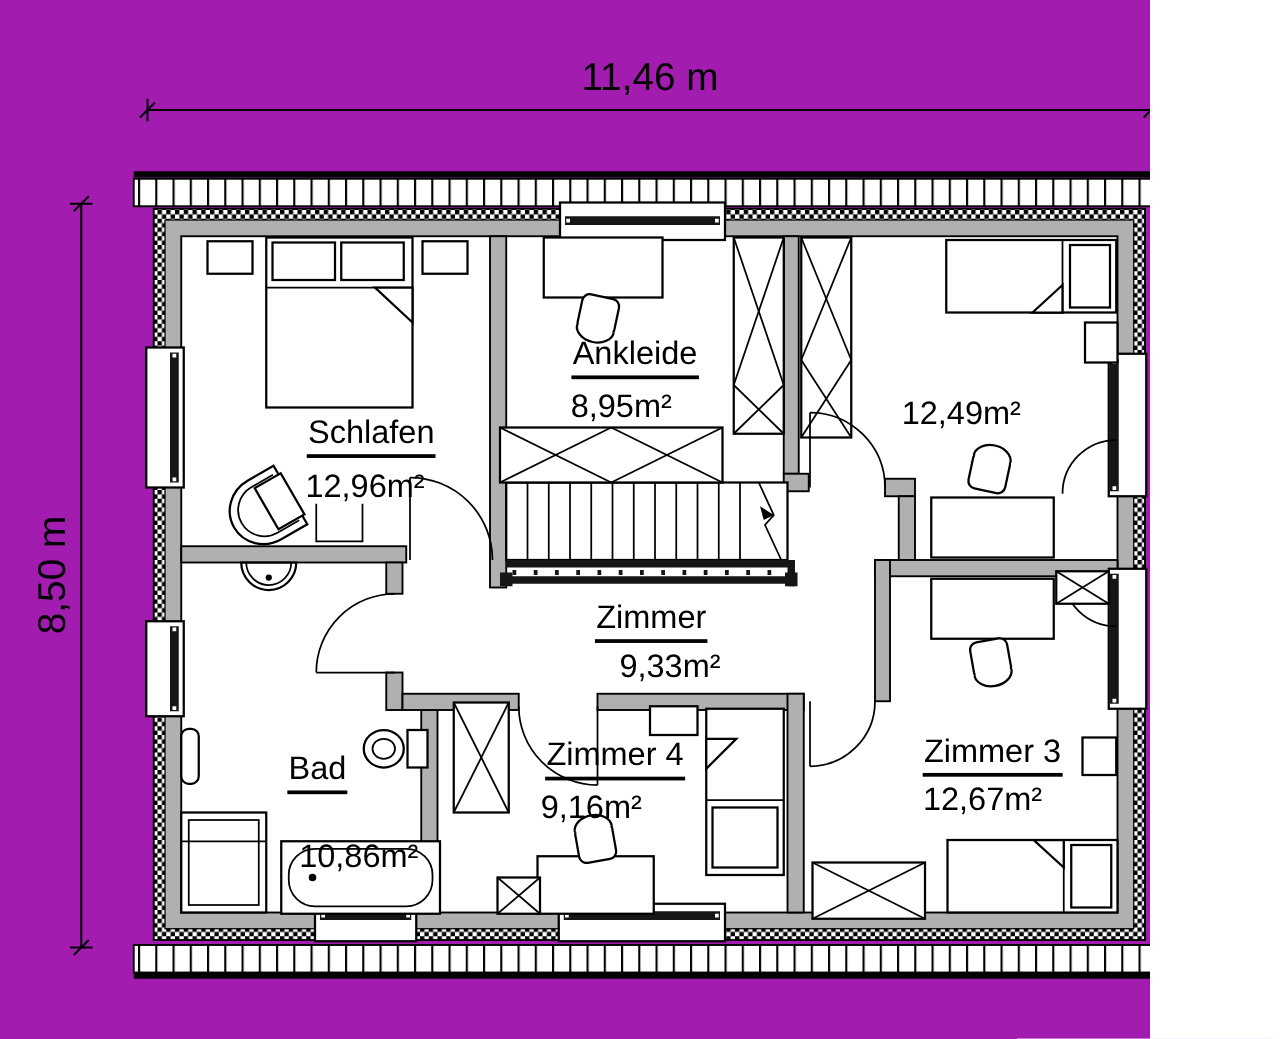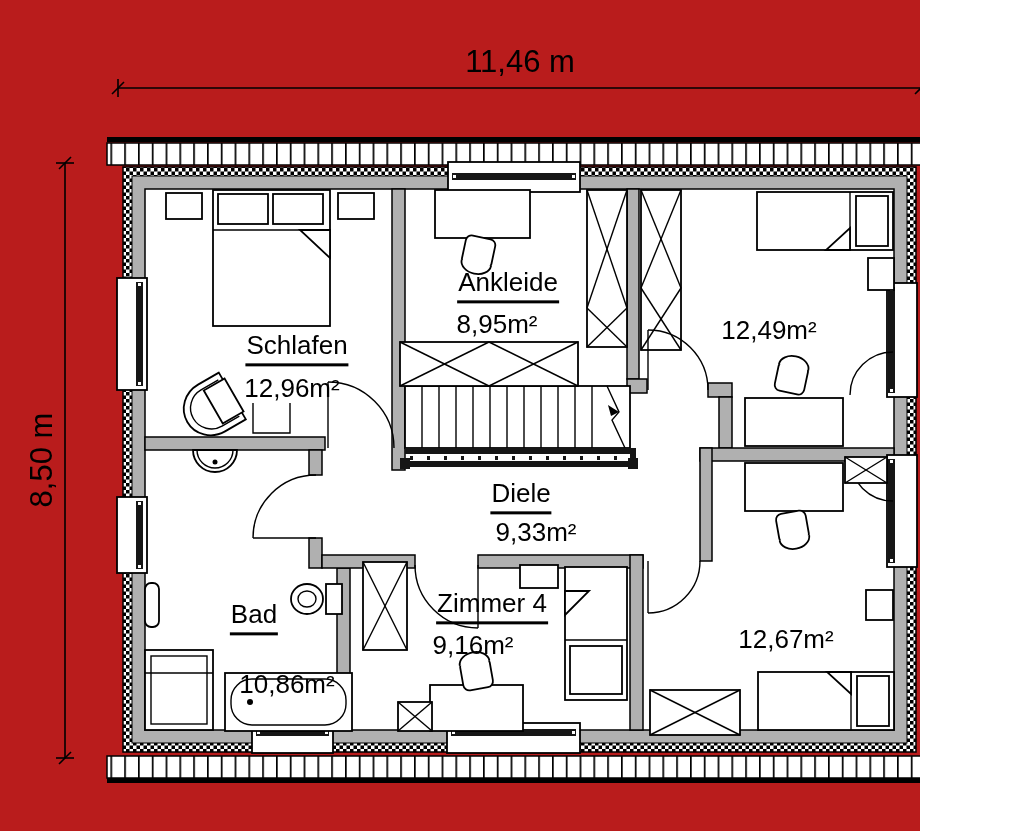--- a/index.html
+++ b/index.html
@@ -1,16 +1,16 @@
 <!DOCTYPE html>
 <html><head>
 <meta charset="utf-8">
 <style>
   html,body{margin:0;padding:0;background:#fff;}
-  #plan{position:relative;width:920px;height:831px;background:#b91c1c;overflow:hidden;
+  #plan{position:relative;width:920px;height:831px;background:#a21caf;overflow:hidden;
         font-family:"Liberation Sans",sans-serif;text-decoration:underline;}
   #plan svg{position:absolute;left:0;top:0;}
   .lbl{position:absolute;font-size:26px;line-height:1.05;color:#000;white-space:nowrap;
        transform:translate(-50%,-50%);}
   .vert{transform:translate(-50%,-50%) rotate(-90deg);}
   .rn{border-bottom:3px solid #000;padding:0 1px 3px 1px;}
   
   .w{fill:#b0b0b0;stroke:#000;stroke-width:1.5;}
   .f{fill:#fff;stroke:#000;stroke-width:1.8;}
   .t{fill:none;stroke:#000;stroke-width:1.4;}
@@ -320,24 +320,25 @@
 <div class="lbl vert" style="left:42px;top:460px;font-size:31px">8,50 m</div>
 
 <div class="lbl" style="left:297px;top:346px"><span class="rn">Schlafen</span></div>
 <div class="lbl" style="left:292px;top:389px">12,96m²</div>
 
 <div class="lbl" style="left:508px;top:283px"><span class="rn">Ankleide</span></div>
 <div class="lbl" style="left:497px;top:325px">8,95m²</div>
 
 <div class="lbl" style="left:769px;top:331px">12,49m²</div>
 
-<div class="lbl" style="left:521px;top:494px"><span class="rn">Diele</span></div>
+<div class="lbl" style="left:521px;top:494px"><span class="rn">Zimmer</span></div>
 <div class="lbl" style="left:536px;top:533px">9,33m²</div>
 
 <div class="lbl" style="left:254px;top:615px"><span class="rn">Bad</span></div>
 <div class="lbl" style="left:287px;top:685px">10,86m²</div>
 
 <div class="lbl" style="left:492px;top:604px"><span class="rn">Zimmer 4</span></div>
 <div class="lbl" style="left:473px;top:646px">9,16m²</div>
 
+<div class="lbl" style="left:794px;top:601px"><span class="rn">Zimmer 3</span></div>
 <div class="lbl" style="left:786px;top:640px">12,67m²</div>
 
 </div>
 
 </body></html>

